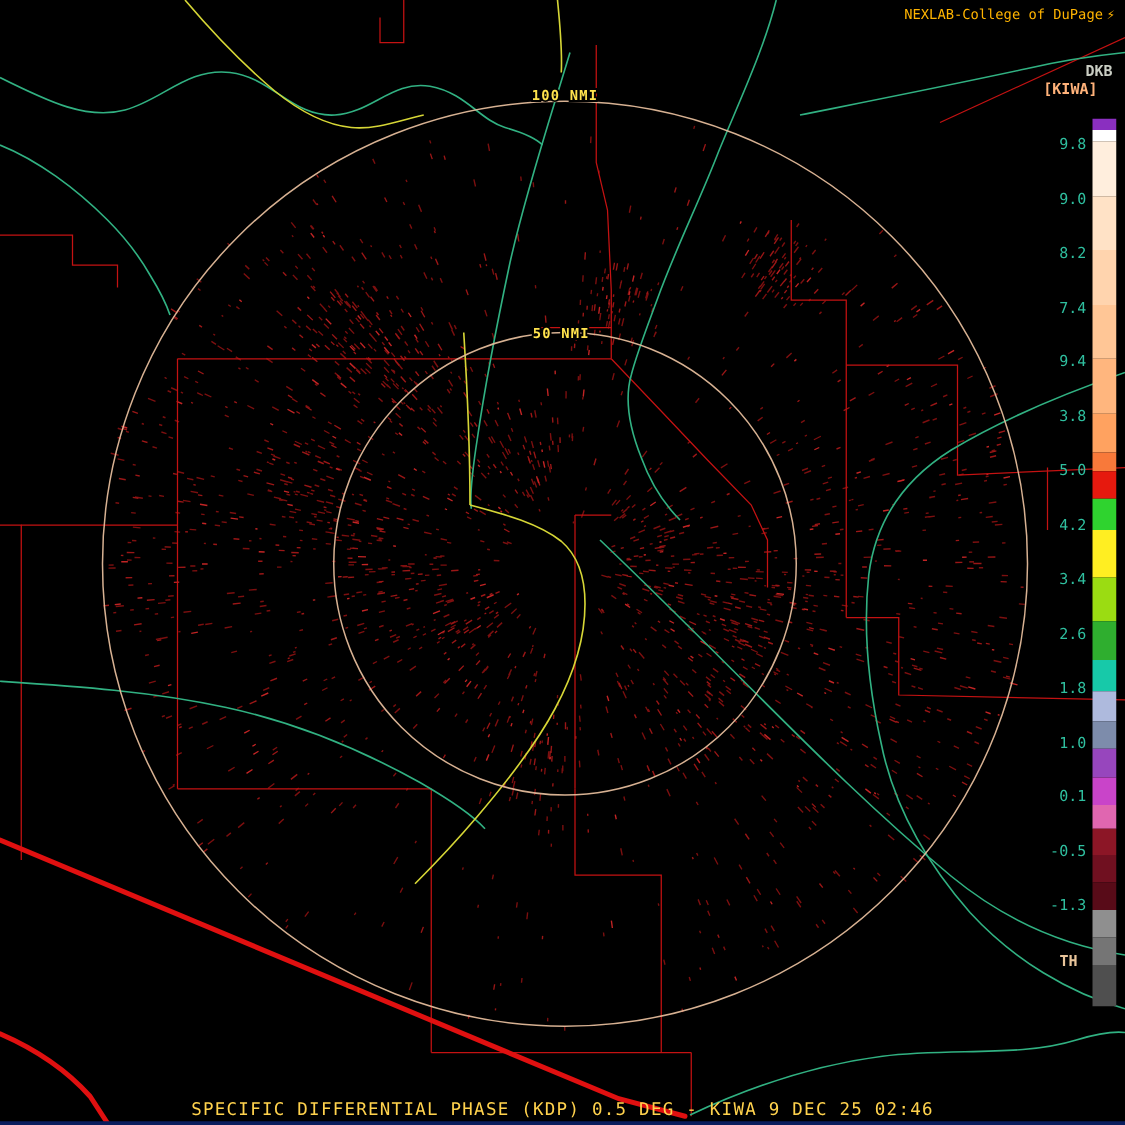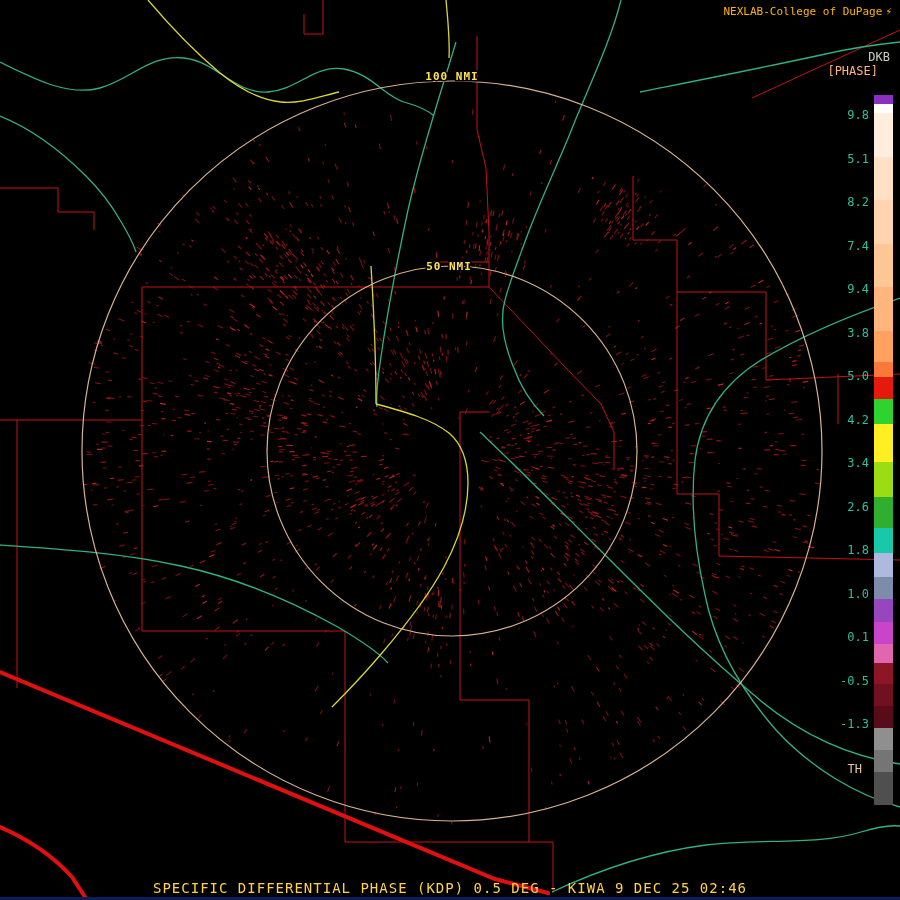--- a/index.html
+++ b/index.html
@@ -14,21 +14,21 @@
   .border-thick{stroke:var(--border,#e01010);fill:none;stroke-width:4;stroke-linecap:round;}
   .ring{stroke:var(--ring,#e3bb9a);fill:none;stroke-width:1.2;opacity:.95;}
   .ring-label{
     fill:var(--ringlabel,#ffe34d);stroke:#000;stroke-width:3px;paint-order:stroke;
     font:bold 11px "DejaVu Sans Mono",monospace;text-anchor:middle;letter-spacing:1px;
   }
   .brand{
     position:absolute;top:5px;right:8px;z-index:5;display:flex;align-items:flex-start;gap:3px;
     color:var(--brandcolor,#ffb400);font-size:11px;
   }
-  .cb-unit{position:absolute;z-index:5;font-size:12px;}
+  .cb-unit{position:absolute;z-index:5;font-size:12px;font-weight:bold;}
   #cb-unit-top{top:50px;right:10px;color:#c9cdc3;}
   #cb-phase{top:64px;right:22px;color:#ffb27a;}
   #cb-th{top:762px;right:38px;color:#e8c49a;}
   #colorbar{
     position:absolute;left:874px;top:95px;width:19px;height:710px;z-index:5;
     display:flex;flex-direction:column;
   }
   #colorbar > div{width:100%;}
   .cb-tick{
     position:absolute;right:31px;width:60px;height:16px;line-height:16px;z-index:5;
@@ -108,21 +108,21 @@
     <text class="ring-label" x="449" y="270">50 NMI</text>
   </g>
 </svg>
 
 <div class="brand">
   <span>NEXLAB-College of DuPage</span>
   <span>⚡</span>
 </div>
 
 <div class="cb-unit" id="cb-unit-top">DKB</div>
-<div class="cb-unit" id="cb-phase">[PHASE]</div>
+<div class="cb-unit" id="cb-phase">[KIWA]</div>
 <div id="colorbar">
     <div style="height: 9px; background: rgb(138, 47, 192);"></div>
     <div style="height: 9px; background: rgb(255, 255, 255);"></div>
     <div style="height: 44px; background: rgb(255, 238, 221);"></div>
     <div style="height: 43px; background: rgb(255, 226, 198);"></div>
     <div style="height: 44px; background: rgb(255, 212, 174);"></div>
     <div style="height: 43px; background: rgb(255, 198, 150);"></div>
     <div style="height: 44px; background: rgb(255, 182, 126);"></div>
     <div style="height: 31px; background: rgb(255, 162, 96);"></div>
     <div style="height: 15px; background: rgb(248, 121, 58);"></div>
@@ -139,21 +139,21 @@
     <div style="height: 19px; background: rgb(224, 102, 176);"></div>
     <div style="height: 21px; background: rgb(140, 22, 38);"></div>
     <div style="height: 22px; background: rgb(112, 16, 32);"></div>
     <div style="height: 22px; background: rgb(88, 11, 24);"></div>
     <div style="height: 22px; background: rgb(143, 143, 143);"></div>
     <div style="height: 22px; background: rgb(117, 117, 117);"></div>
     <div style="height: 33px; background: rgb(79, 79, 79);"></div>
   </div>
 <div>
     <div class="cb-tick" style="top: 107px;">9.8</div>
-    <div class="cb-tick" style="top: 150.5px;">5.1</div>
+    <div class="cb-tick" style="top: 150.5px;">9.0</div>
     <div class="cb-tick" style="top: 194px;">8.2</div>
     <div class="cb-tick" style="top: 237.5px;">7.4</div>
     <div class="cb-tick" style="top: 281px;">9.4</div>
     <div class="cb-tick" style="top: 324.5px;">3.8</div>
     <div class="cb-tick" style="top: 368px;">5.0</div>
     <div class="cb-tick" style="top: 411.5px;">4.2</div>
     <div class="cb-tick" style="top: 455px;">3.4</div>
     <div class="cb-tick" style="top: 498.5px;">2.6</div>
     <div class="cb-tick" style="top: 542px; text-align: right;">1.8</div>
     <div class="cb-tick" style="top: 585.5px;">1.0</div>

